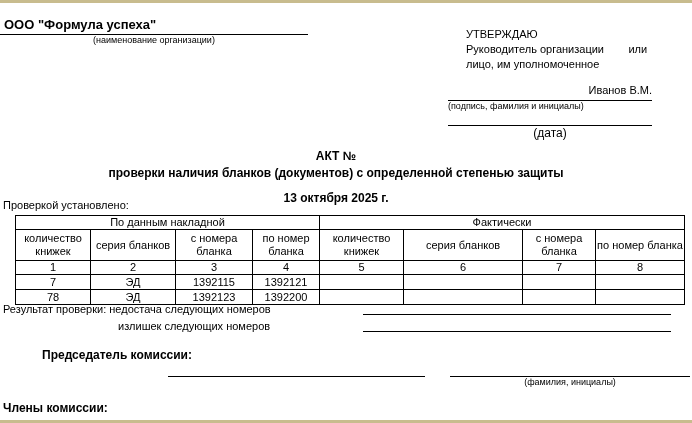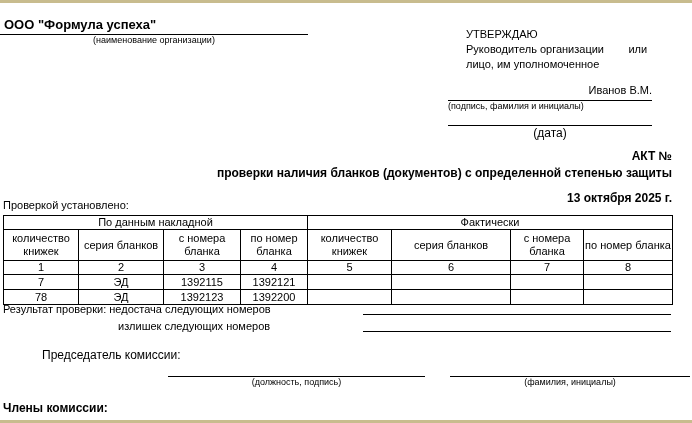--- a/index.html
+++ b/index.html
@@ -89,39 +89,39 @@
     top: 123px;
     width: 204px;
     text-align: center;
     font-size: 12px;
   }
 
   
   .title-line {
     left: 0px;
     width: 672px;
-    text-align: right;
+    text-align: center;
     font-weight: bold;
     font-size: 12px;
   }
   .t1 { top: 146px; }
   .t2 { top: 163px; }
   .t3 { top: 188px; }
 
   
   .intro {
     left: 3px;
     top: 196px;
     font-size: 11px;
   }
 
   
   table.grid {
     position: absolute;
-    left: 3px;
+    left: 15px;
     top: 212px;
     border-collapse: collapse;
     table-layout: fixed;
     font-size: 11px;
     padding-left: 20px;
   }
   table.grid td, table.grid th {
     border: 1px solid #000;
     padding: 0;
     text-align: center;
@@ -153,21 +153,21 @@
     height: 0; border-top: 1px solid #000;
   }
   .res-rule-2 {
     left: 363px; top: 328px; width: 308px;
     height: 0; border-top: 1px solid #000;
   }
 
   
   .chair {
     left: 3px; top: 345px;
-    font-size: 12px; font-weight: normal; padding-left: 39px;
+    font-size: 12px; font-weight: bold; padding-left: 39px;
   }
   .chair-rule-1 {
     left: 168px; top: 373px; width: 257px;
     height: 0; border-top: 1px solid #000;
   }
   .chair-cap-1 {
     left: 168px; top: 374px; width: 257px;
     text-align: center; font-size: 9px;
   }
   .chair-rule-2 {
@@ -270,18 +270,17 @@
     </tbody>
   </table>
 
   <div class="abs res-label-1">Результат проверки: недостача следующих номеров</div>
   <div class="abs res-rule-1"></div>
   <div class="abs res-label-2">излишек следующих номеров</div>
   <div class="abs res-rule-2"></div>
 
   <div class="abs chair">Председатель комиссии:</div>
   <div class="abs chair-rule-1"></div>
-  <div class="abs chair-cap-1">(должность, подпись)</div>
   <div class="abs chair-rule-2"></div>
   <div class="abs chair-cap-2">(фамилия, инициалы)</div>
   <div class="abs members">Члены комиссии:</div>
 
 </div>
 
 </body></html>

